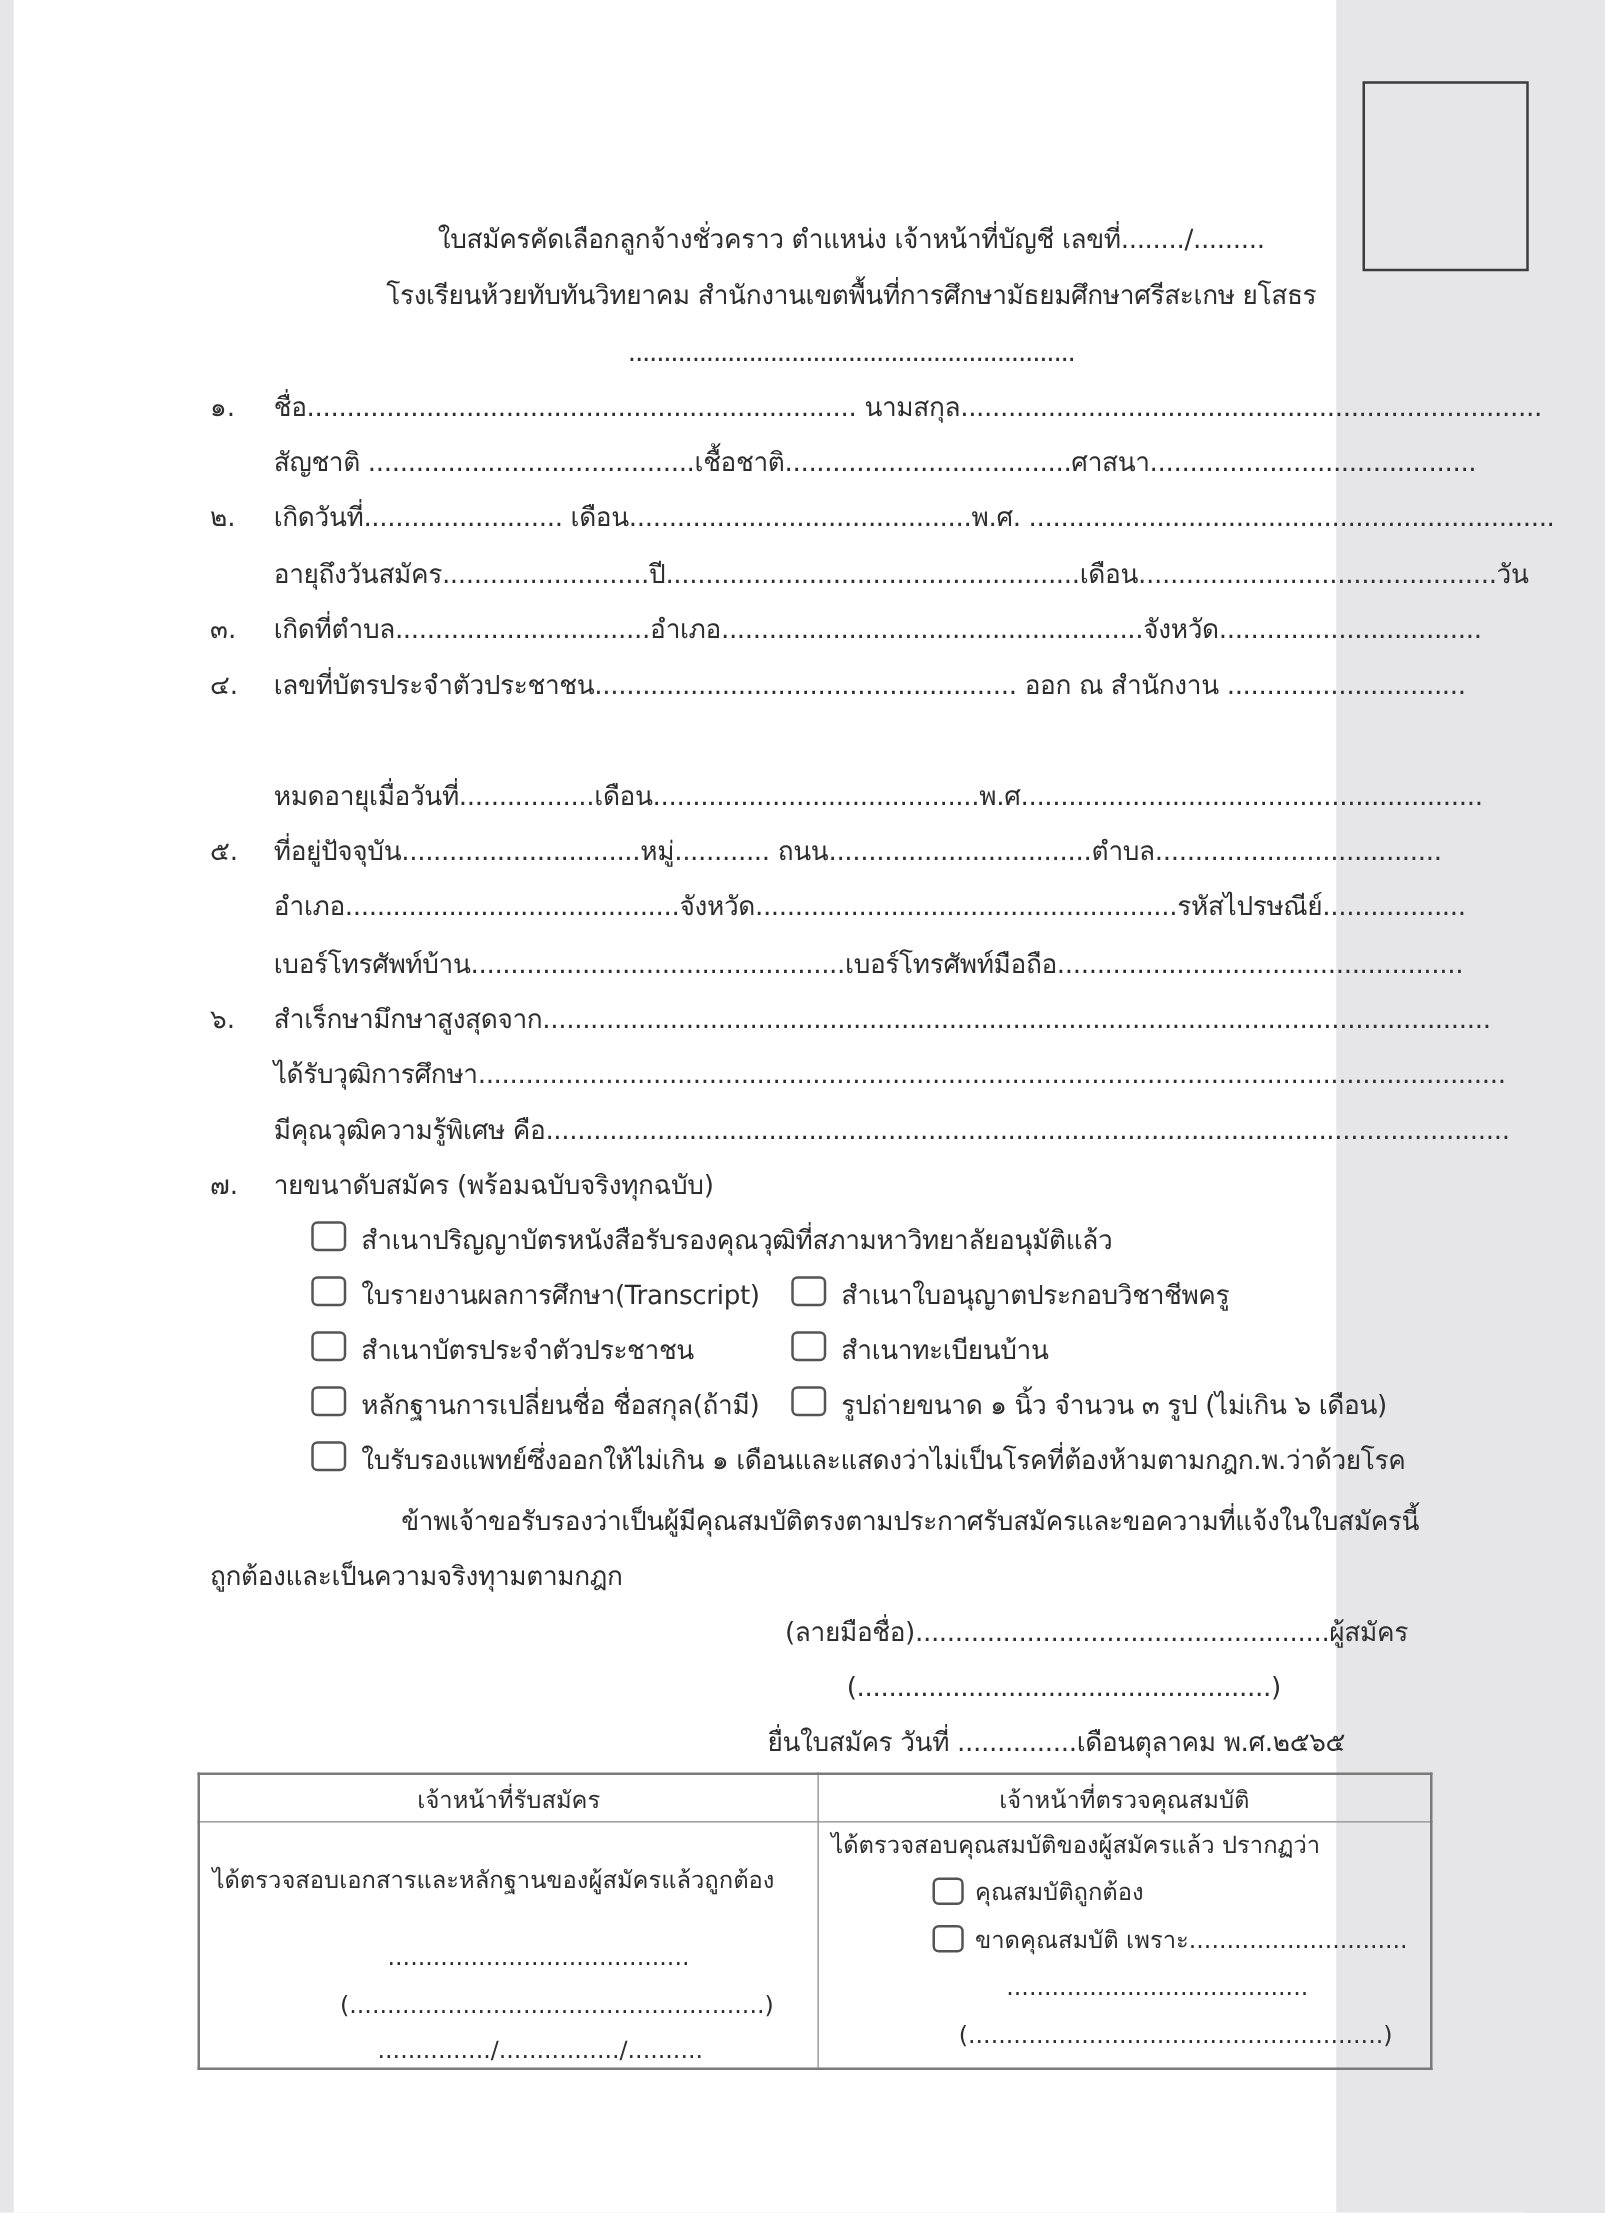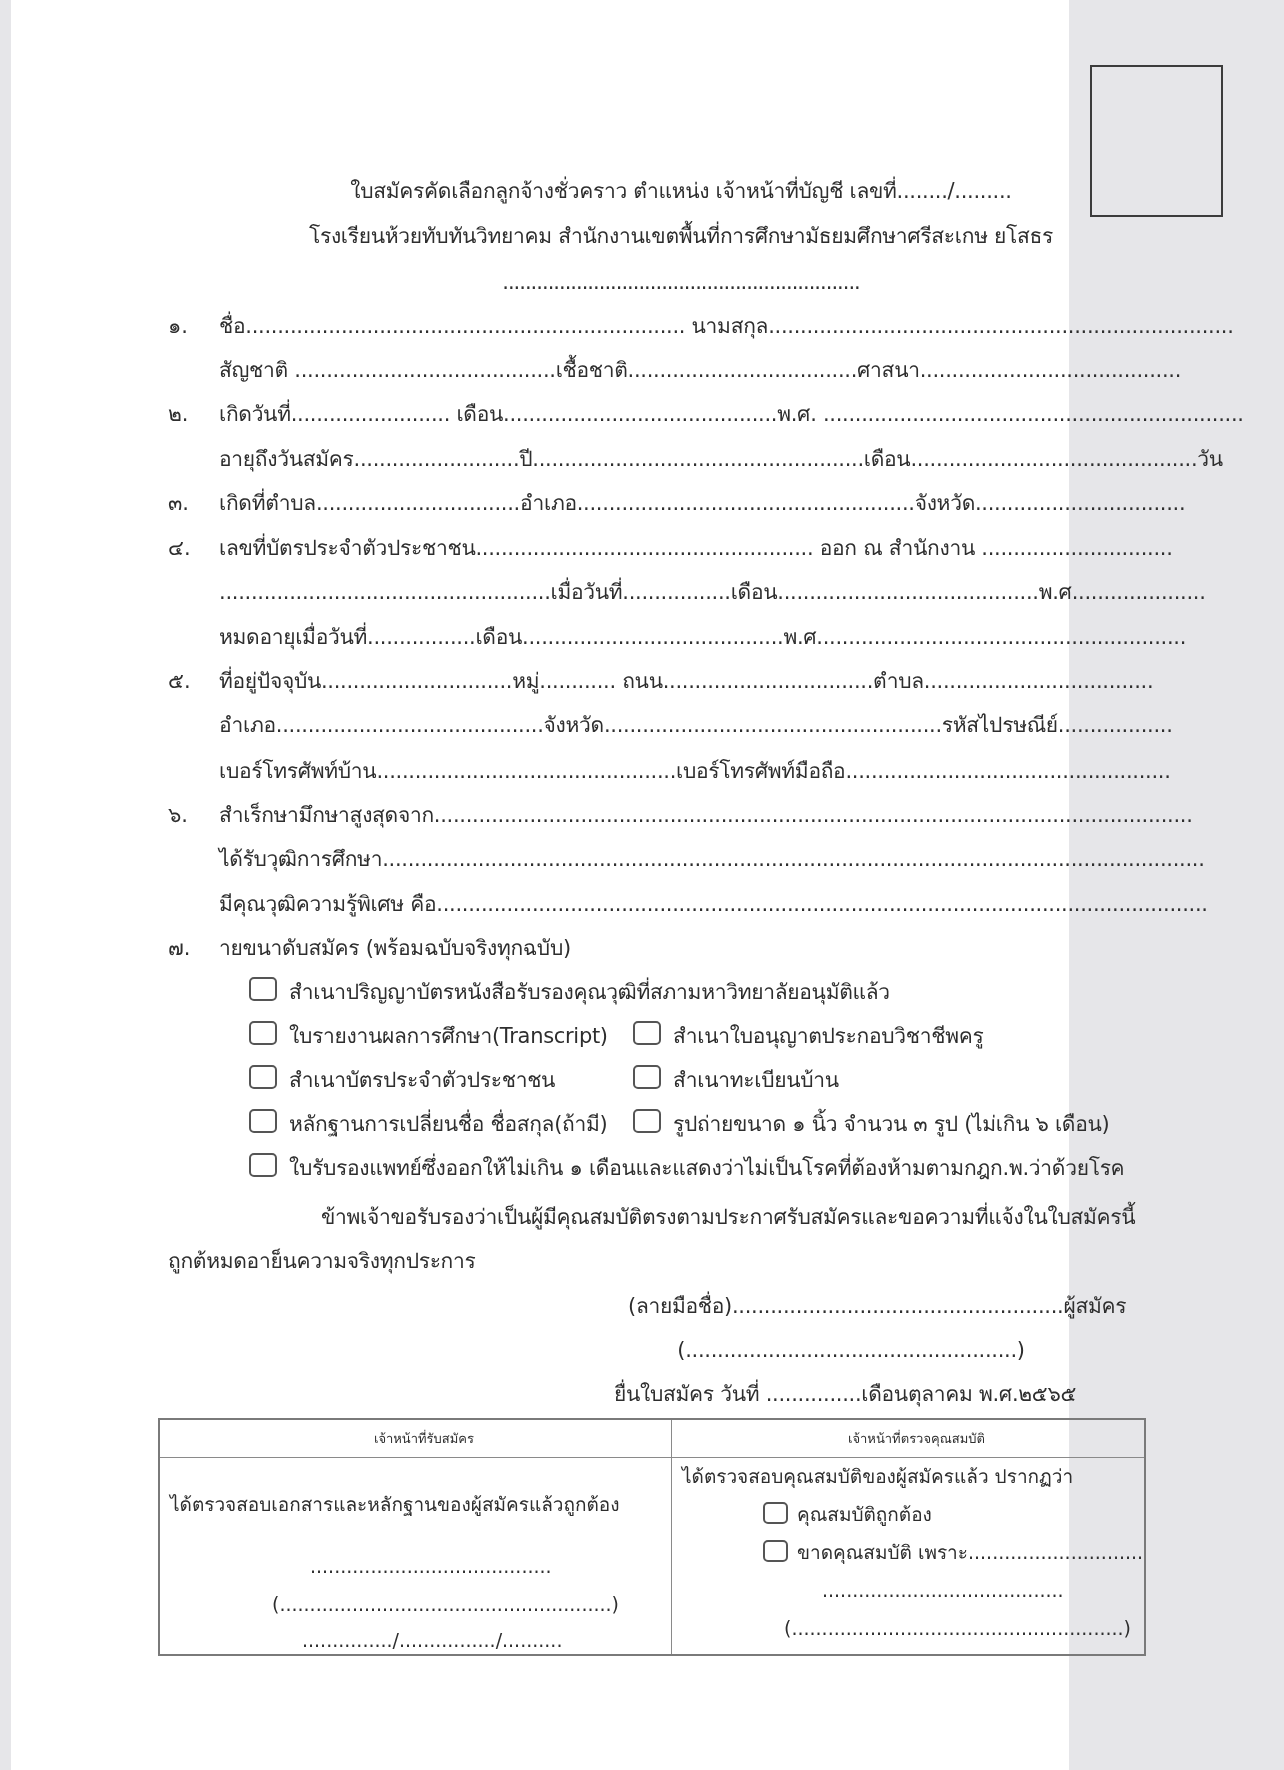--- a/index.html
+++ b/index.html
@@ -24,21 +24,21 @@
     position:absolute; width:28px; height:24px; box-sizing:border-box;
     border:2px solid #555; border-radius:5px; background:#fff;
   }
   table.officers {
     position:absolute; left:147px; top:1418px; width:988px; height:238px;
     border-collapse:collapse; border:2px solid #7a7a7a;
   }
   table.officers th, table.officers td {
     border:1.5px solid #8a8a8a; font-weight:normal; vertical-align:top; position:relative; padding:0;
   }
-  table.officers th { height:37px; font-size:13px; text-align:center; vertical-align:middle;padding-left:17px; }
+  table.officers th { height:37px; font-size:19px; text-align:center; vertical-align:middle; }
   .cell-text { position:absolute; white-space:nowrap; font-size:19px; line-height:24px; }
   .dots { letter-spacing:-1px; }
 </style>
 </head>
 <body>
 
 <div class="page">
 
   <div class="photo-box"></div>
 
@@ -52,21 +52,20 @@
 
   <div class="num" style="top:400px;">๒.</div>
   <div class="t" style="left:208px;top:400px;">เกิดวันที่......................... เดือน...........................................พ.ศ. ..................................................................</div>
   <div class="t" style="left:208px;top:445px;">อายุถึงวันสมัคร..........................ปี....................................................เดือน.............................................วัน</div>
 
   <div class="num" style="top:489px;">๓.</div>
   <div class="t" style="left:208px;top:489px;">เกิดที่ตำบล................................อำเภอ.....................................................จังหวัด.................................</div>
 
   <div class="num" style="top:534px;">๔.</div>
   <div class="t" style="left:208px;top:534px;">เลขที่บัตรประจำตัวประชาชน..................................................... ออก ณ สำนักงาน ..............................</div>
-  <div class="t" style="left:208px;top:578px;">....................................................เมื่อวันที่.................เดือน.........................................พ.ศ.....................</div>
   <div class="t" style="left:208px;top:623px;">หมดอายุเมื่อวันที่.................เดือน.........................................พ.ศ..........................................................</div>
 
   <div class="num" style="top:667px;">๕.</div>
   <div class="t" style="left:208px;top:667px;">ที่อยู่ปัจจุบัน..............................หมู่............  ถนน.................................ตำบล....................................</div>
   <div class="t" style="left:208px;top:711px;">อำเภอ..........................................จังหวัด.....................................................รหัสไปรษณีย์..................</div>
   <div class="t" style="left:208px;top:757px;">เบอร์โทรศัพท์บ้าน...............................................เบอร์โทรศัพท์มือถือ...................................................</div>
 
   <div class="num" style="top:801px;">๖.</div>
   <div class="t" style="left:208px;top:801px;">สำเร็กษามึกษาสูงสุดจาก.......................................................................................................................</div>
   <div class="t" style="left:208px;top:845px;">ได้รับวุฒิการศึกษา.................................................................................................................................</div>
@@ -90,21 +89,21 @@
 
   <div class="cb" style="left:238px;top:1109px;"></div>
   <div class="t" style="left:278px;top:1110px;">หลักฐานการเปลี่ยนชื่อ ชื่อสกุล(ถ้ามี)</div>
   <div class="cb" style="left:622px;top:1109px;"></div>
   <div class="t" style="left:662px;top:1110px;">รูปถ่ายขนาด ๑ นิ้ว จำนวน ๓ รูป (ไม่เกิน ๖ เดือน)</div>
 
   <div class="cb" style="left:238px;top:1153px;"></div>
   <div class="t" style="left:278px;top:1154px;">ใบรับรองแพทย์ซึ่งออกให้ไม่เกิน ๑ เดือนและแสดงว่าไม่เป็นโรคที่ต้องห้ามตามกฎก.พ.ว่าด้วยโรค</div>
 
   <div class="t" style="left:310px;top:1203px;">ข้าพเจ้าขอรับรองว่าเป็นผู้มีคุณสมบัติตรงตามประกาศรับสมัครและขอความที่แจ้งในใบสมัครนี้</div>
-  <div class="t" style="left:157px;top:1247px;">ถูกต้หมดอาย็นความจริงทุกประการ</div>
+  <div class="t" style="left:157px;top:1247px;">ถูกต้องและเป็นความจริงทุามตามกฎก</div>
 
   <div class="t" style="left:617px;top:1292px;">(ลายมือชื่อ)....................................................ผู้สมัคร</div>
   <div class="t c" style="left:840px;top:1336px;">(....................................................)</div>
   <div class="t" style="left:603px;top:1380px;">ยื่นใบสมัคร วันที่ ...............เดือนตุลาคม  พ.ศ.๒๕๖๕</div>
 
   <table class="officers">
     <tbody>
         <tr>
       <th style="width:494px;">เจ้าหน้าที่รับสมัคร</th>
       <th>เจ้าหน้าที่ตรวจคุณสมบัติ</th>

